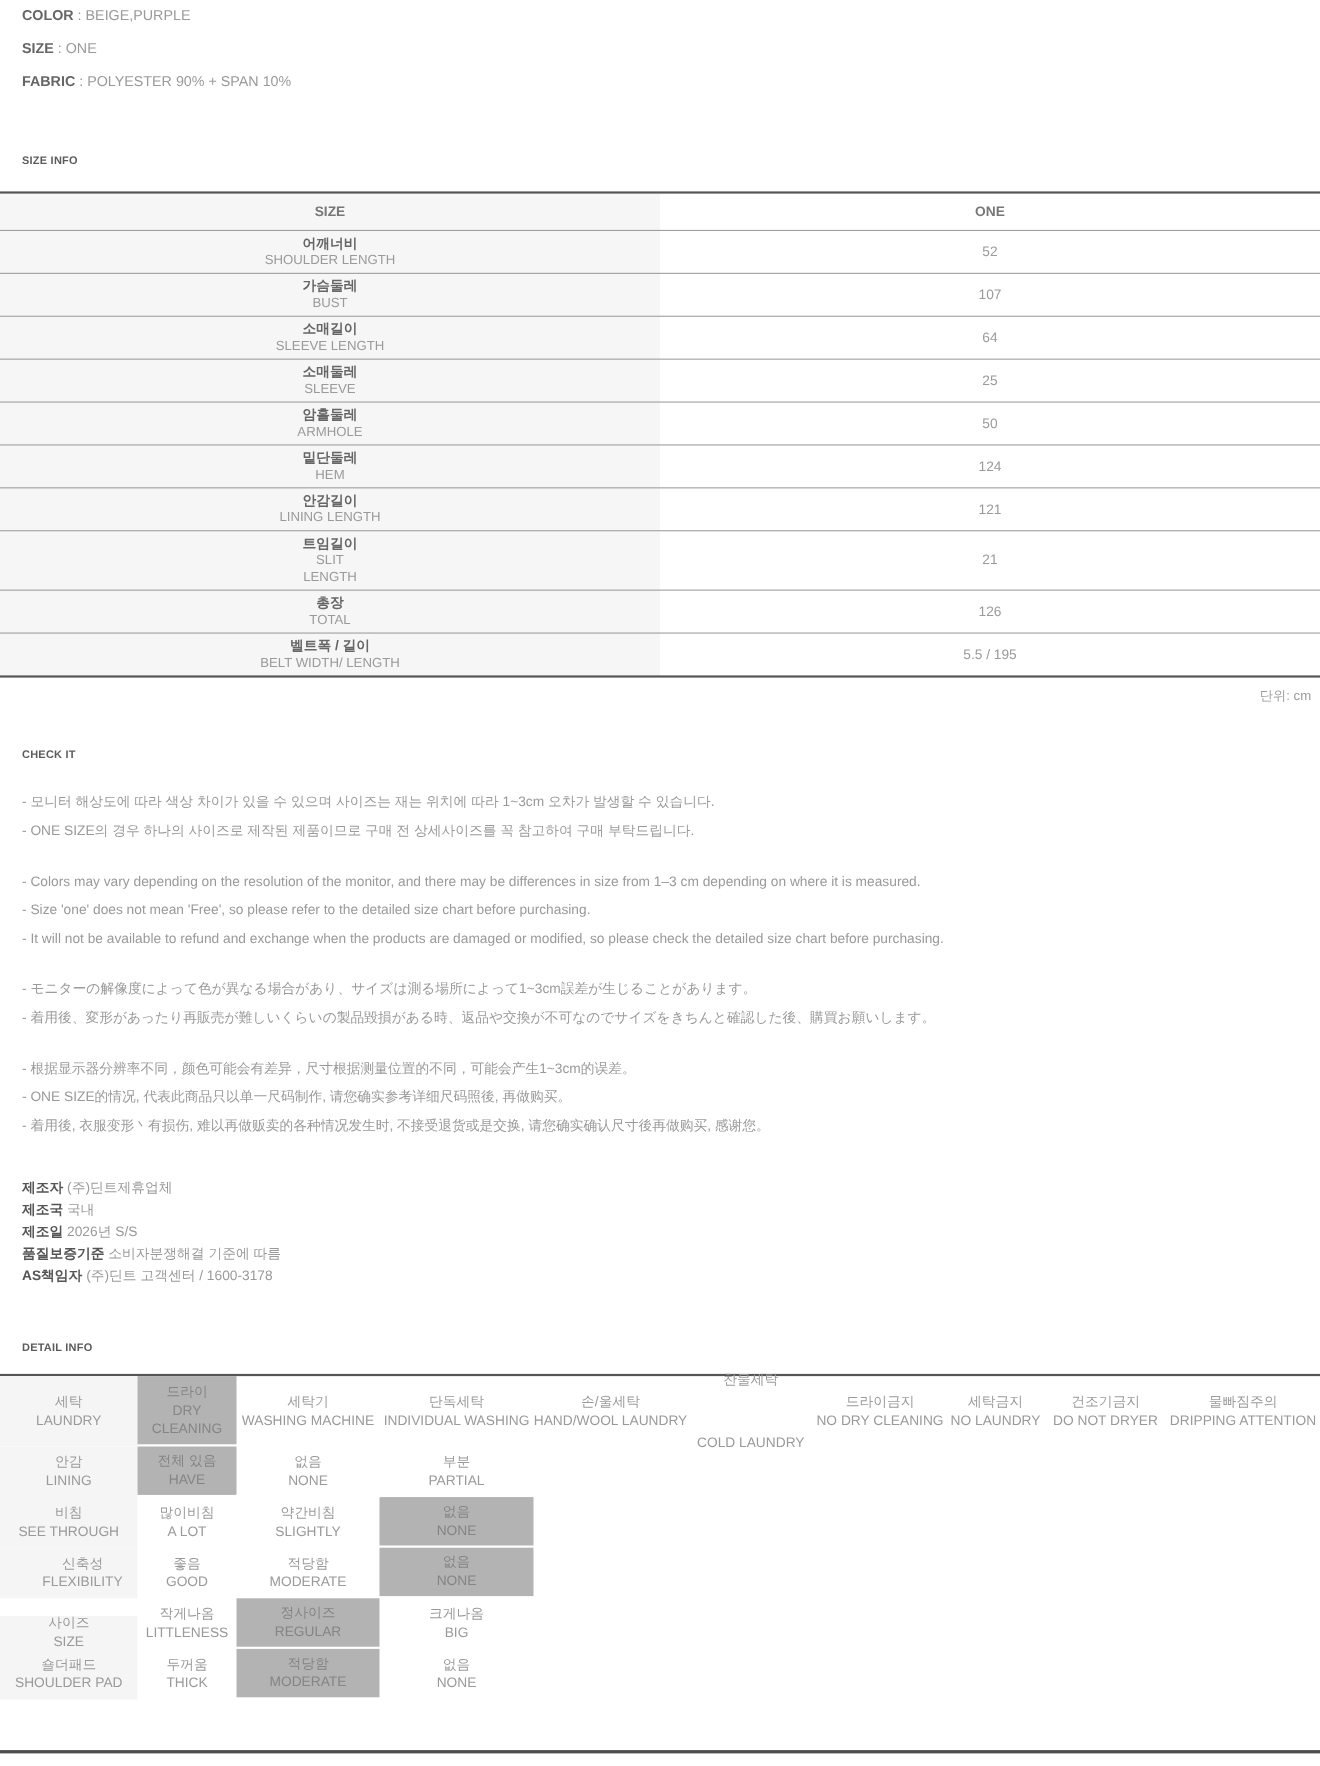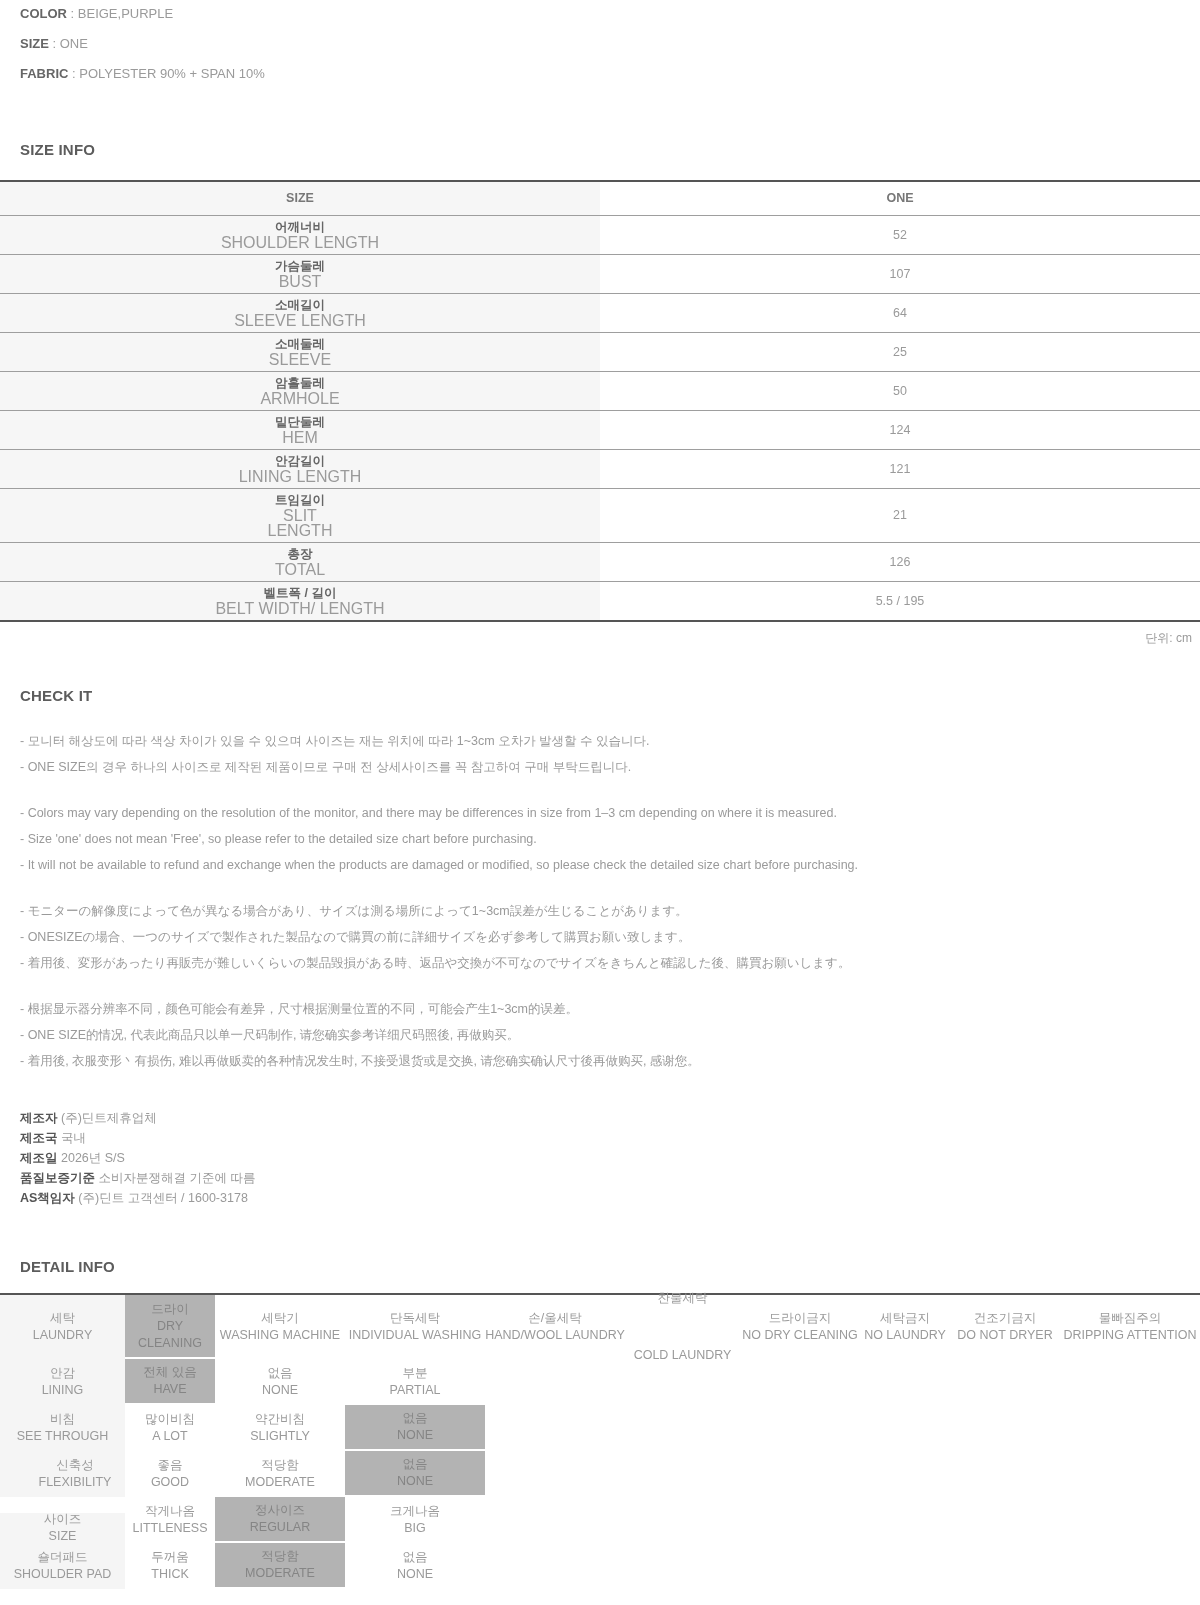--- a/index.html
+++ b/index.html
@@ -10,35 +10,35 @@
     -webkit-font-smoothing:antialiased;
   }
   .pad{padding-left:20px;padding-right:8px;}
 
   
   #top-specs{padding-top:6px;}
   .spec-line{margin:0 0 15px 0;font-size:13px;color:#9a9a9a;}
   .spec-line b{color:#666;font-weight:bold;}
 
   
-  .section-heading{font-weight:bold;color:#5c5c5c;font-size:15px;letter-spacing:0.2px;}
+  .section-heading{font-weight:bold;color:#5c5c5c;font-size:10px;letter-spacing:0.2px;}
   #size-info-heading{margin-top:60px;}
   #check-it-heading{margin-top:40px;}
   #detail-info-heading{margin-top:50px;}
 
   
   #size-table{width:1200px;border-collapse:collapse;margin-top:22px;
     border-top:2px solid #555;border-bottom:2px solid #555;}
   #size-table td{border-top:1px solid #9e9e9e;text-align:center;vertical-align:middle;
     padding:4px 0;line-height:15px;}
   #size-table tr:first-child td{border-top:none;}
   #size-table td.lbl{width:600px;background:#f6f6f6;}
   #size-table td.val{width:600px;background:#fff;color:#9a9a9a;font-size:12.5px;}
   #size-table .kr{font-weight:bold;color:#666;font-size:12.5px;}
-  #size-table .en{color:#9a9a9a;font-size:16px;white-space:pre-line;}
+  #size-table .en{color:#9a9a9a;font-size:12px;white-space:pre-line;}
   #size-table tr.hdr td{padding:9px 0;}
   #size-table tr.hdr .hcell{font-weight:bold;color:#777;font-size:12.5px;}
 
   #unit-note{text-align:right;color:#9a9a9a;font-size:12px;margin-top:8px;padding-right:8px;}
 
   
   .check-block{margin:0;margin-top:20px;}
   .check-block:first-child{margin-top:24px;}
   .check-line{line-height:26px;font-size:12.5px;color:#9a9a9a;}
 
@@ -163,21 +163,20 @@
       <div class="check-line">- 모니터 해상도에 따라 색상 차이가 있을 수 있으며 사이즈는 재는 위치에 따라 1~3cm 오차가 발생할 수 있습니다.</div>
       <div class="check-line">- ONE SIZE의 경우 하나의 사이즈로 제작된 제품이므로 구매 전 상세사이즈를 꼭 참고하여 구매 부탁드립니다.</div>
     </div>
     <div class="check-block">
       <div class="check-line">- Colors may vary depending on the resolution of the monitor, and there may be differences in size from 1–3 cm depending on where it is measured.</div>
       <div class="check-line">- Size 'one' does not mean 'Free', so please refer to the detailed size chart before purchasing.</div>
       <div class="check-line">- It will not be available to refund and exchange when the products are damaged or modified, so please check the detailed size chart before purchasing.</div>
     </div>
     <div class="check-block">
       <div class="check-line">- モニターの解像度によって色が異なる場合があり、サイズは測る場所によって1~3cm誤差が生じることがあります。</div>
-      <div class="check-line">- ONESIZEの場合、一つのサイズで製作された製品なので購買の前に詳細サイズを必ず参考して購買お願い致します。</div>
       <div class="check-line">- 着用後、変形があったり再販売が難しいくらいの製品毀損がある時、返品や交換が不可なのでサイズをきちんと確認した後、購買お願いします。</div>
     </div>
     <div class="check-block">
       <div class="check-line">- 根据显示器分辨率不同，颜色可能会有差异，尺寸根据测量位置的不同，可能会产生1~3cm的误差。</div>
       <div class="check-line">- ONE SIZE的情况, 代表此商品只以单一尺码制作, 请您确实参考详细尺码照後, 再做购买。</div>
       <div class="check-line">- 着用後, 衣服变形丶有损伤, 难以再做贩卖的各种情况发生时, 不接受退货或是交换, 请您确实确认尺寸後再做购买, 感谢您。</div>
     </div>
   </div>
 
 <div id="manufacturer" class="pad">

